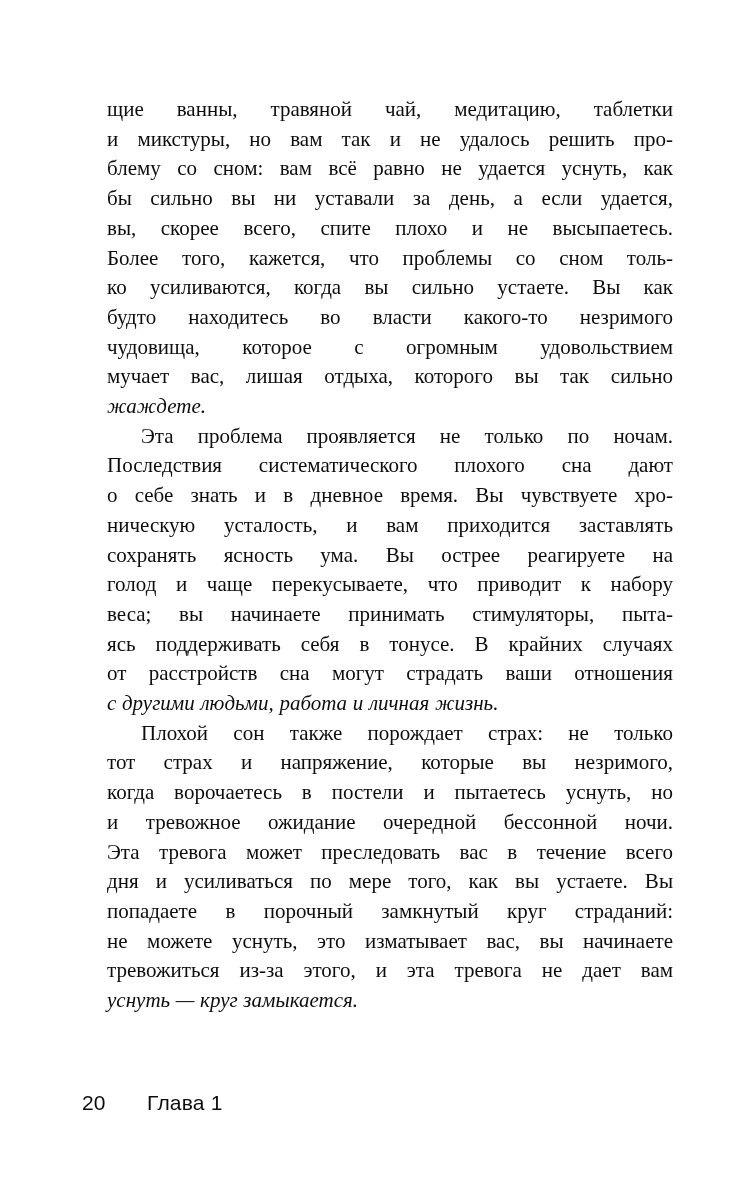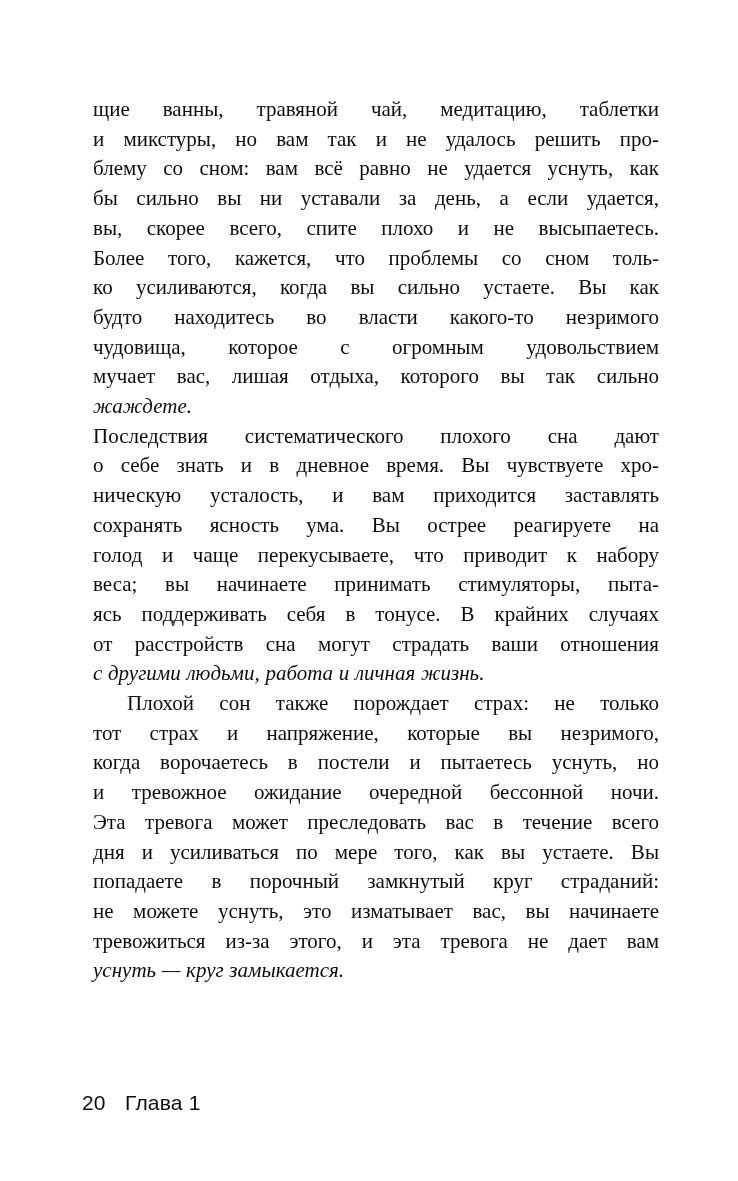--- a/index.html
+++ b/index.html
@@ -16,21 +16,21 @@
     font-family:"Liberation Serif", serif;
     color:var(--ink);
   }
   .page{
     position:absolute;
     inset:0;
     background:var(--bg);
   }
   .text-block{
     position:absolute;
-    left:93px;
+    left:107px;
     top:95px;
     width:566px;
     font-family:"Liberation Serif", serif;
     font-size:21px;
     line-height:29.7px;
     color:var(--ink);
   }
   .line{
     text-align:justify;
     text-align-last:justify;
@@ -55,41 +55,42 @@
     color:var(--ink);
     display:flex;
     align-items:baseline;
   }
   .page-footer .page-number{
     display:inline-block;
     min-width:24px;
   }
   .page-footer .chapter-label{
     display:inline-block;
-    margin-left:19px;
+    margin-left:41px;
     letter-spacing:0.2px;
   }
 </style>
 </head>
 <body>
 
 <div class="page">
 
   <main class="text-block" id="text-block">
       <div class="line">щие ванны, травяной чай, медитацию, таблетки</div>
       <div class="line">и микстуры, но вам так и не удалось решить про-</div>
       <div class="line">блему со сном: вам всё равно не удается уснуть, как</div>
       <div class="line">бы сильно вы ни уставали за день, а если удается,</div>
       <div class="line">вы, скорее всего, спите плохо и не высыпаетесь.</div>
       <div class="line">Более того, кажется, что проблемы со сном толь-</div>
       <div class="line">ко усиливаются, когда вы сильно устаете. Вы как</div>
       <div class="line">будто находитесь во власти какого-то незримого</div>
       <div class="line">чудовища, которое с огромным удовольствием</div>
       <div class="line">мучает вас, лишая отдыха, которого вы так сильно</div>
       <div class="line last">жаждете.</div>
+      <div class="line indent">Эта проблема проявляется не только по ночам.</div>
       <div class="line">Последствия систематического плохого сна дают</div>
       <div class="line">о себе знать и в дневное время. Вы чувствуете хро-</div>
       <div class="line">ническую усталость, и вам приходится заставлять</div>
       <div class="line">сохранять ясность ума. Вы острее реагируете на</div>
       <div class="line">голод и чаще перекусываете, что приводит к набору</div>
       <div class="line">веса; вы начинаете принимать стимуляторы, пыта-</div>
       <div class="line">ясь поддерживать себя в тонусе. В крайних случаях</div>
       <div class="line">от расстройств сна могут страдать ваши отношения</div>
       <div class="line last">с другими людьми, работа и личная жизнь.</div>
       <div class="line indent">Плохой сон также порождает страх: не только</div>

